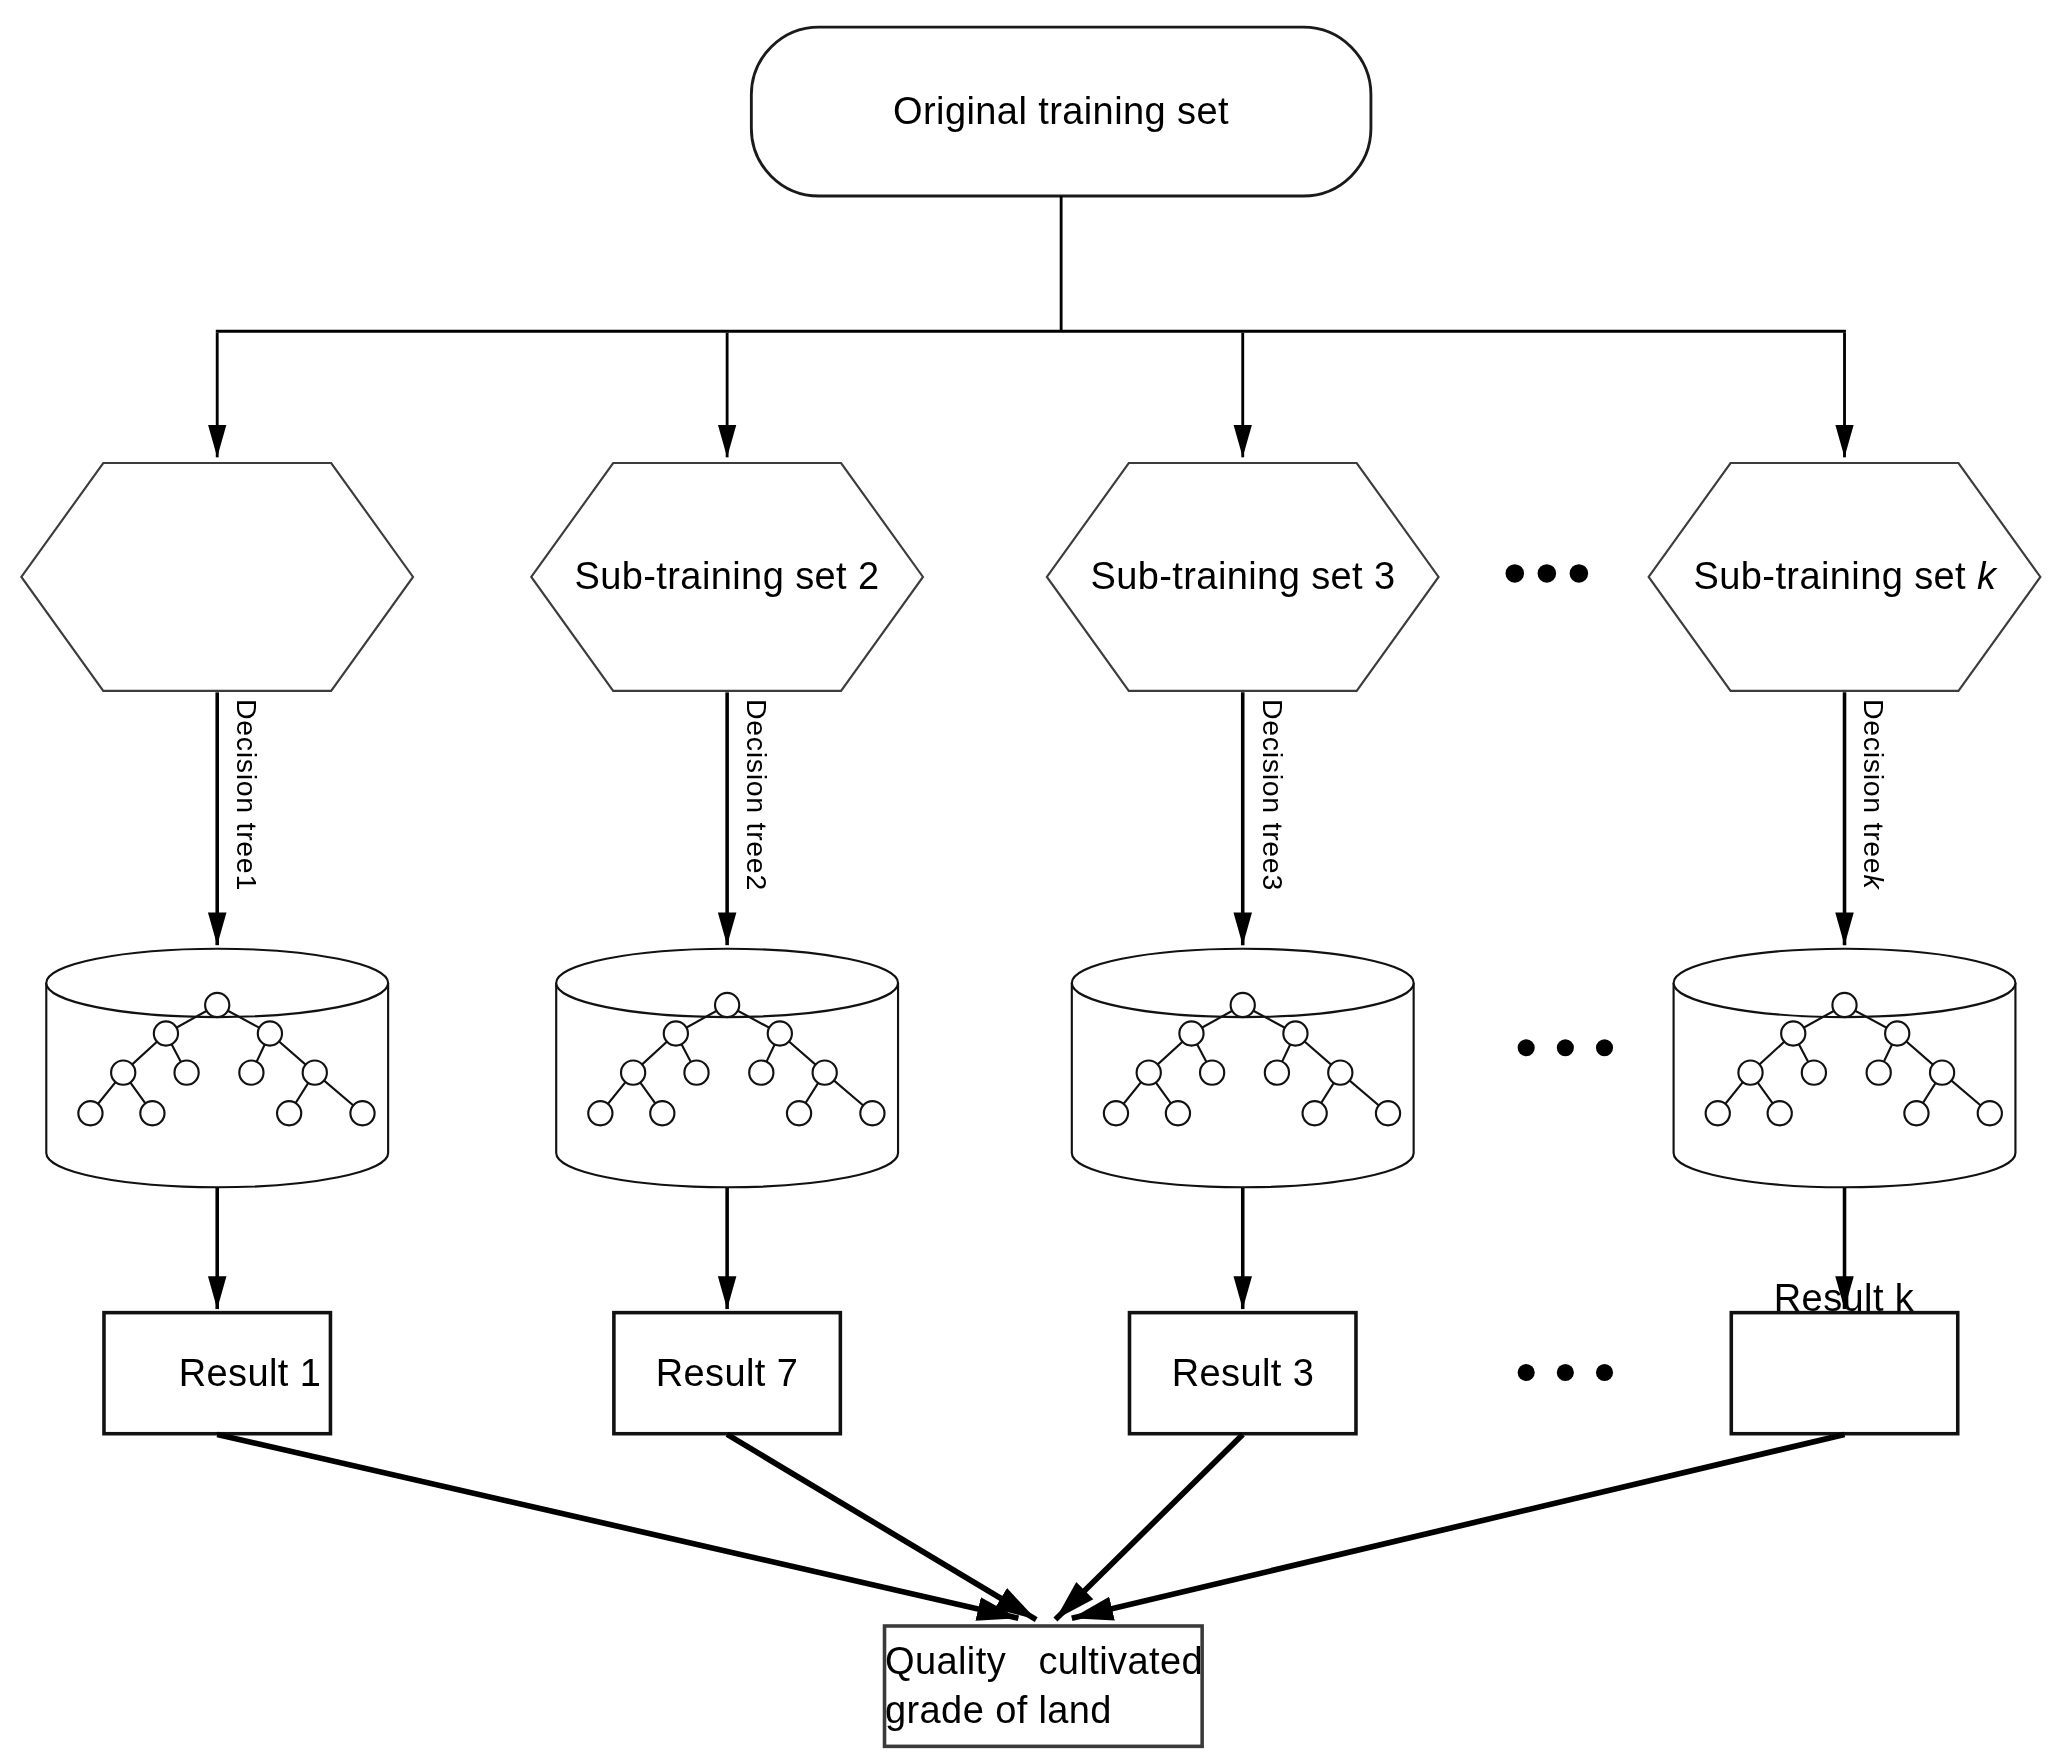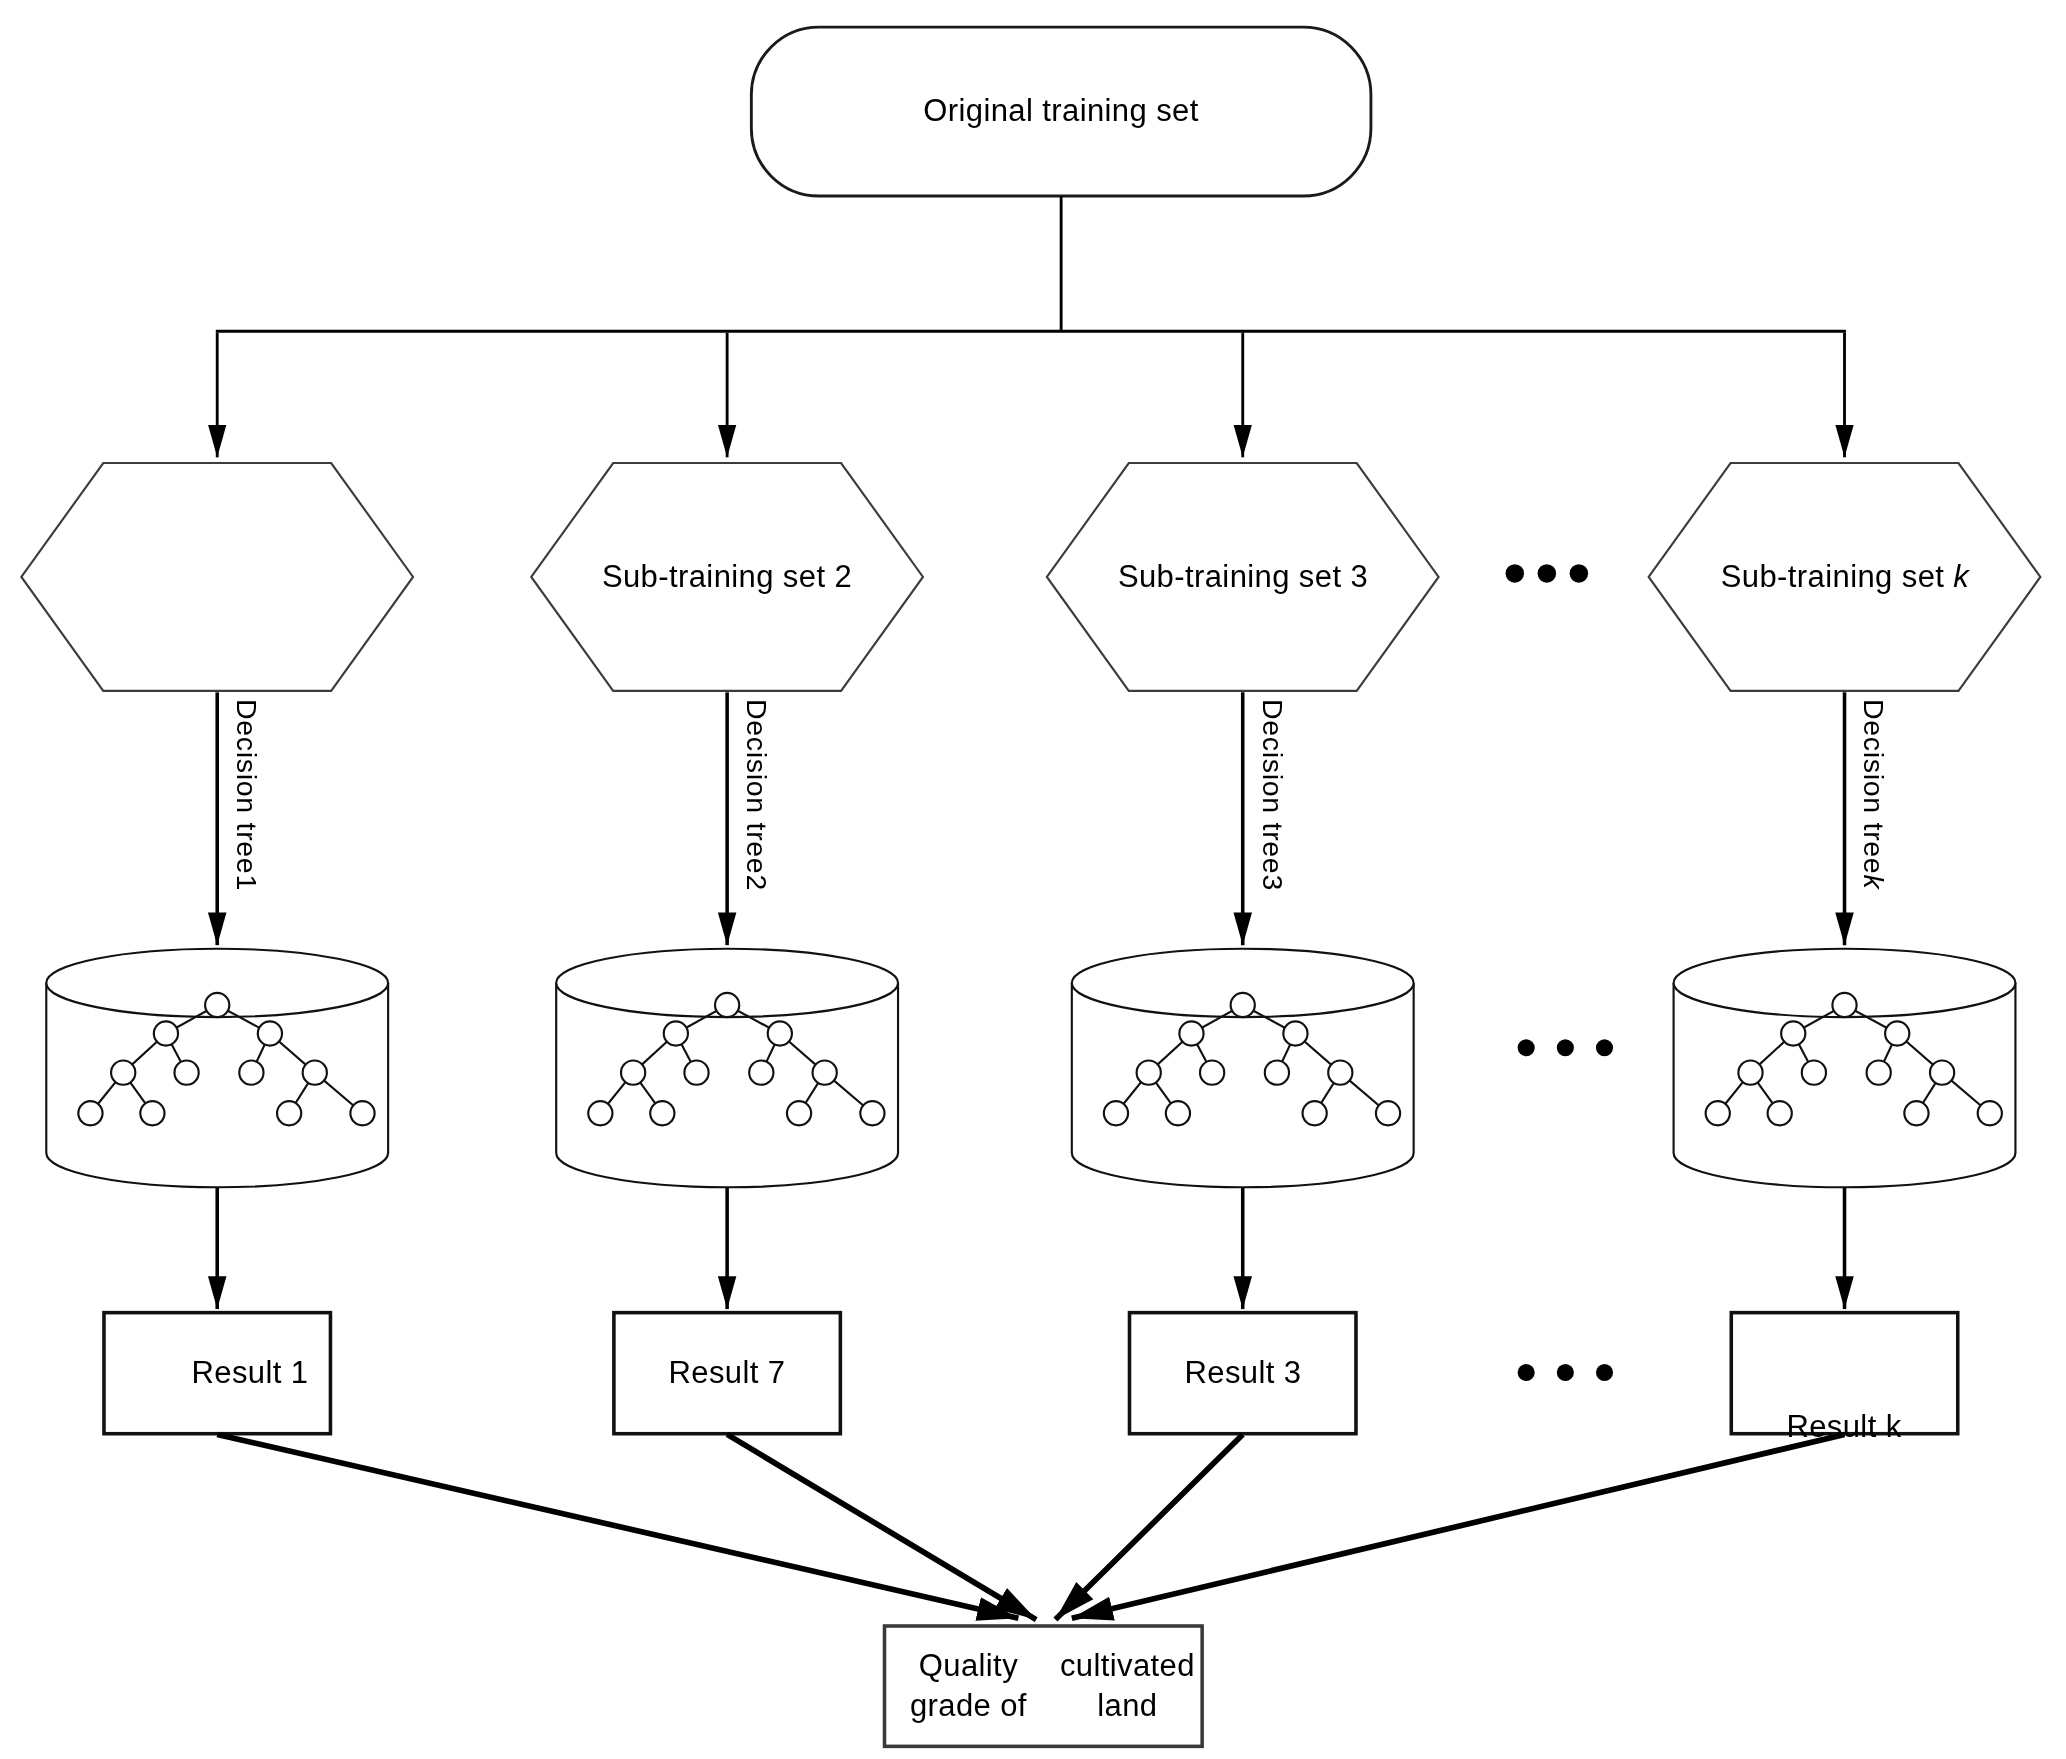--- a/index.html
+++ b/index.html
@@ -6,21 +6,21 @@
   .canvas{
     position:relative;
     width:2066px;height:1760px;
     background:#ffffff;
     font-family:"Liberation Sans", sans-serif;
     color:#000;
   }
   svg.layer{position:absolute;left:0;top:0;width:2066px;height:1760px;}
   .lbl{
     position:absolute;display:flex;align-items:center;justify-content:center;
-    text-align:center;font-size:31px;color:#000;line-height:1.3;
+    font-size:38px;color:#000;line-height:1.3;
     letter-spacing:0.4px;
   }
   .vlbl{
     position:absolute;
     writing-mode:vertical-rl;
     font-size:28.5px;color:#000;letter-spacing:0.7px;
     white-space:nowrap;
   }
   .it{font-style:italic;}
   .final-lbl{flex-direction:row;}
@@ -140,21 +140,21 @@
 
   <div class="lbl" style="left:104px;top:1313px;width:226px;height:121px;padding-left:33px;">
     <span>Result 1</span>
   </div>
   <div class="lbl" style="left:614px;top:1313px;width:226px;height:121px;">
     <span>Result 7</span>
   </div>
   <div class="lbl" style="left:1130px;top:1313px;width:226px;height:121px;">
     <span>Result 3</span>
   </div>
-  <div class="lbl" style="left:1731px;top:1367px;width:226px;height:121px;">
+  <div class="lbl" style="left:1731px;top:1238px;width:226px;height:121px;">
     <span>Result k</span>
   </div>
 
   <div class="lbl final-lbl" style="left:885px;top:1626px;width:318px;height:120px;">
     <span>Quality grade of</span>
     <span>cultivated land</span>
   </div>
 
 </div>
 

